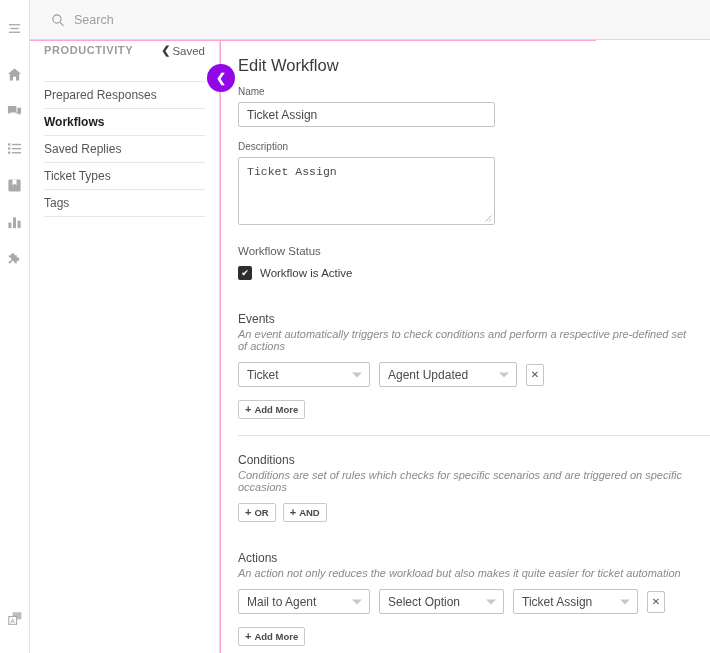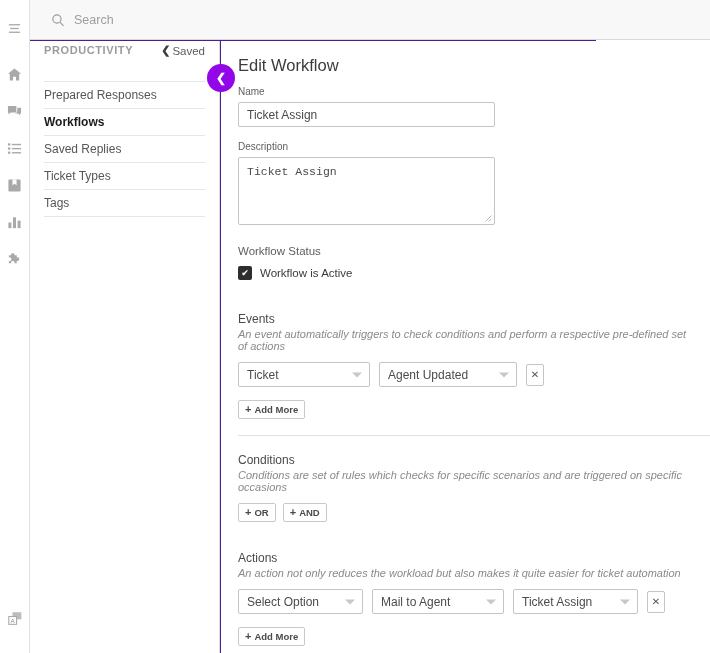--- a/index.html
+++ b/index.html
@@ -5,21 +5,21 @@
   * { box-sizing: border-box; }
   html, body {
     margin: 0; padding: 0;
     width: 710px; height: 653px;
     background: #ffffff;
     font-family: "Liberation Sans", sans-serif;
     overflow: hidden;
   }
 
   
-  #app { position: relative; width: 596px; height: 653px; background:#4c1d95; }
+  #app { position: relative; width: 596px; height: 653px; background:#f9a8d4; }
 
   .icon-rail {
     position: absolute; left: 0; top: 0;
     width: 30px; height: 653px;
     background: #ffffff;
     border-right: 1px solid #e2e2e2;
     display: flex; flex-direction: column; align-items: center;
   }
   .rail-icon {
     width: 30px; height: 30px;
@@ -365,26 +365,26 @@
         <span class="plus">+</span>
         <span>AND</span>
       </button>
     </div>
 
     <div style="height:29px;"></div>
 
     <div class="sec-head">Actions</div>
     <div class="sec-desc">An action not only reduces the workload but also makes it quite easier for ticket automation</div>
     <div class="row">
+      <div class="select sel-w-132">
+        <span>Mail to Agent</span>
+        <span class="caret"></span>
+      </div>
       <div class="select sel-w-125">
         <span>Select Option</span>
-        <span class="caret"></span>
-      </div>
-      <div class="select sel-w-132">
-        <span>Mail to Agent</span>
         <span class="caret"></span>
       </div>
       <div class="select sel-w-125">
         <span>Ticket Assign</span>
         <span class="caret"></span>
       </div>
       <button class="x-btn">✕</button>
     </div>
     <div class="btn-row">
       <button class="small-btn">

